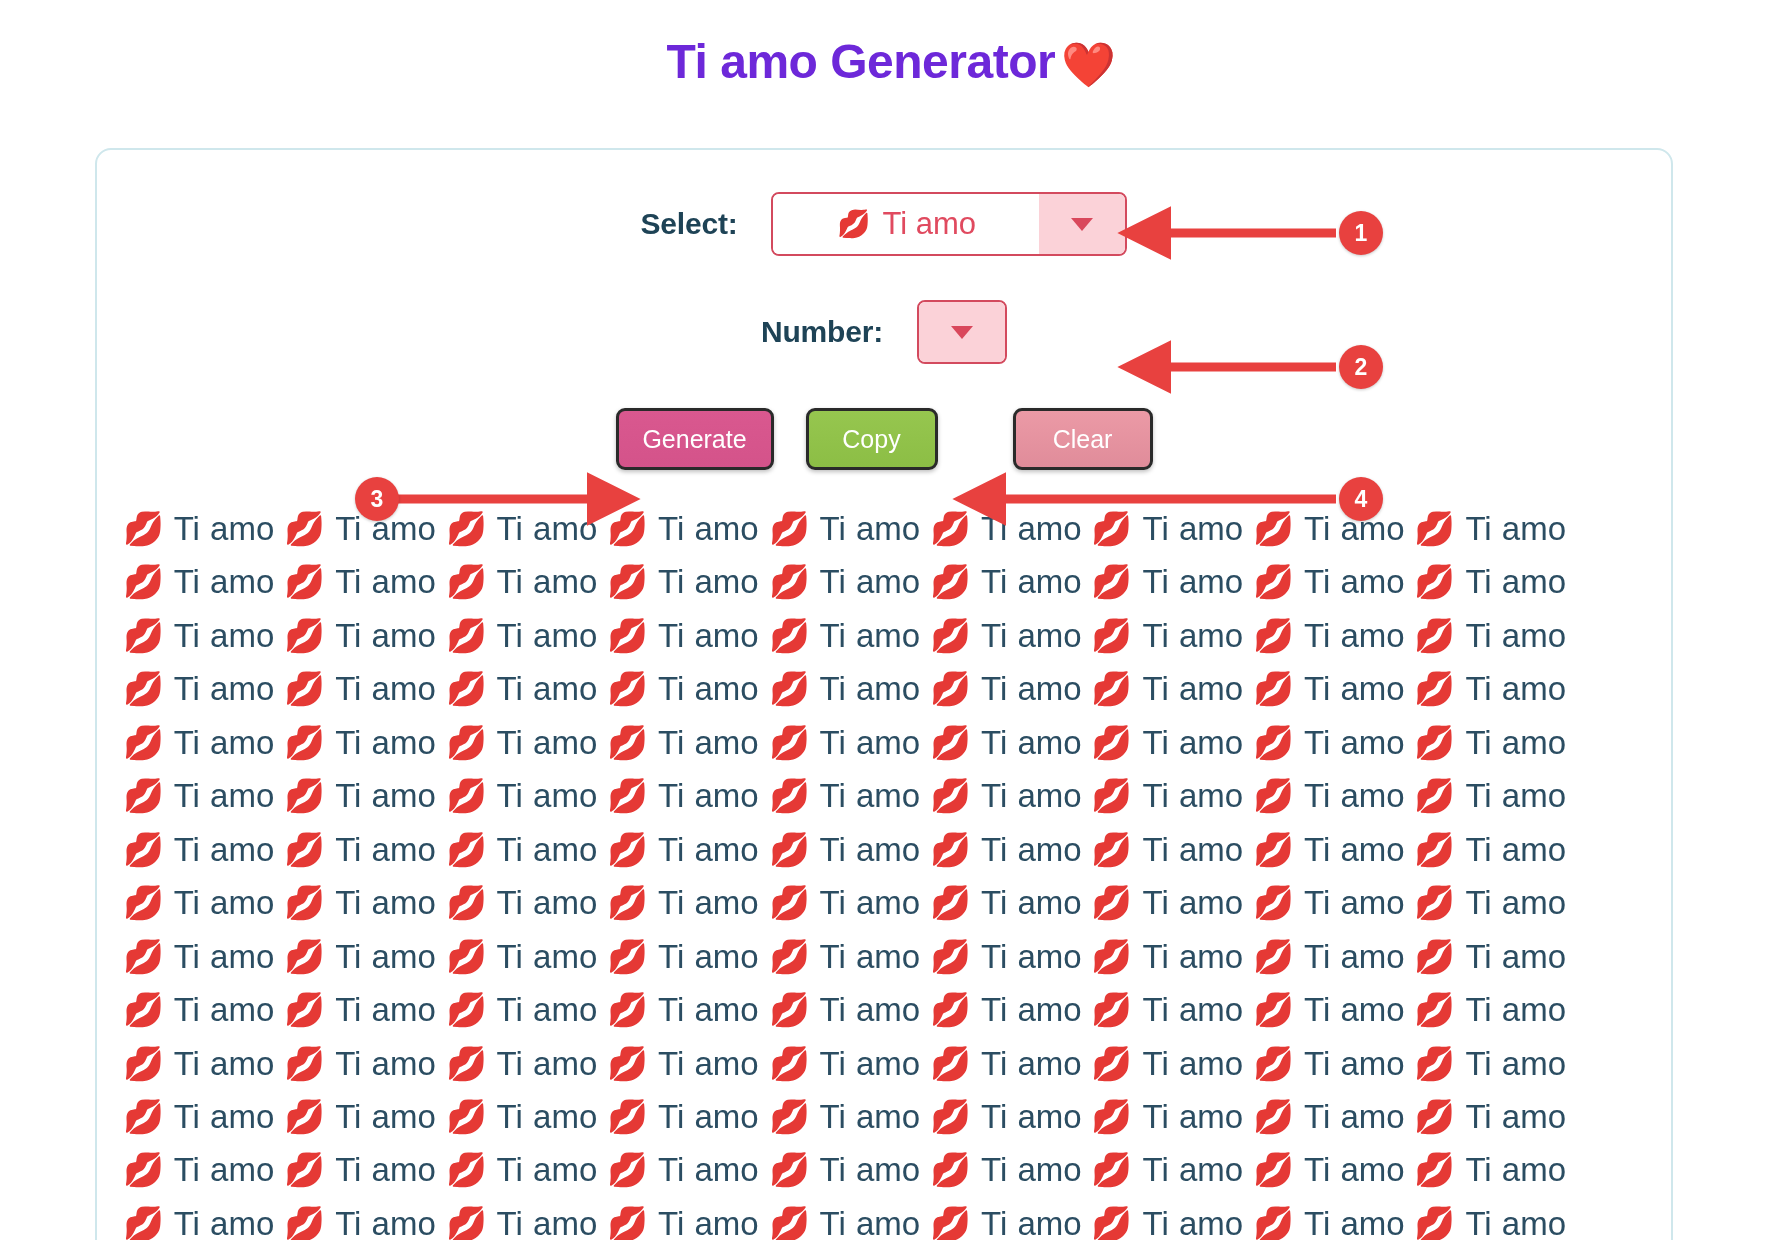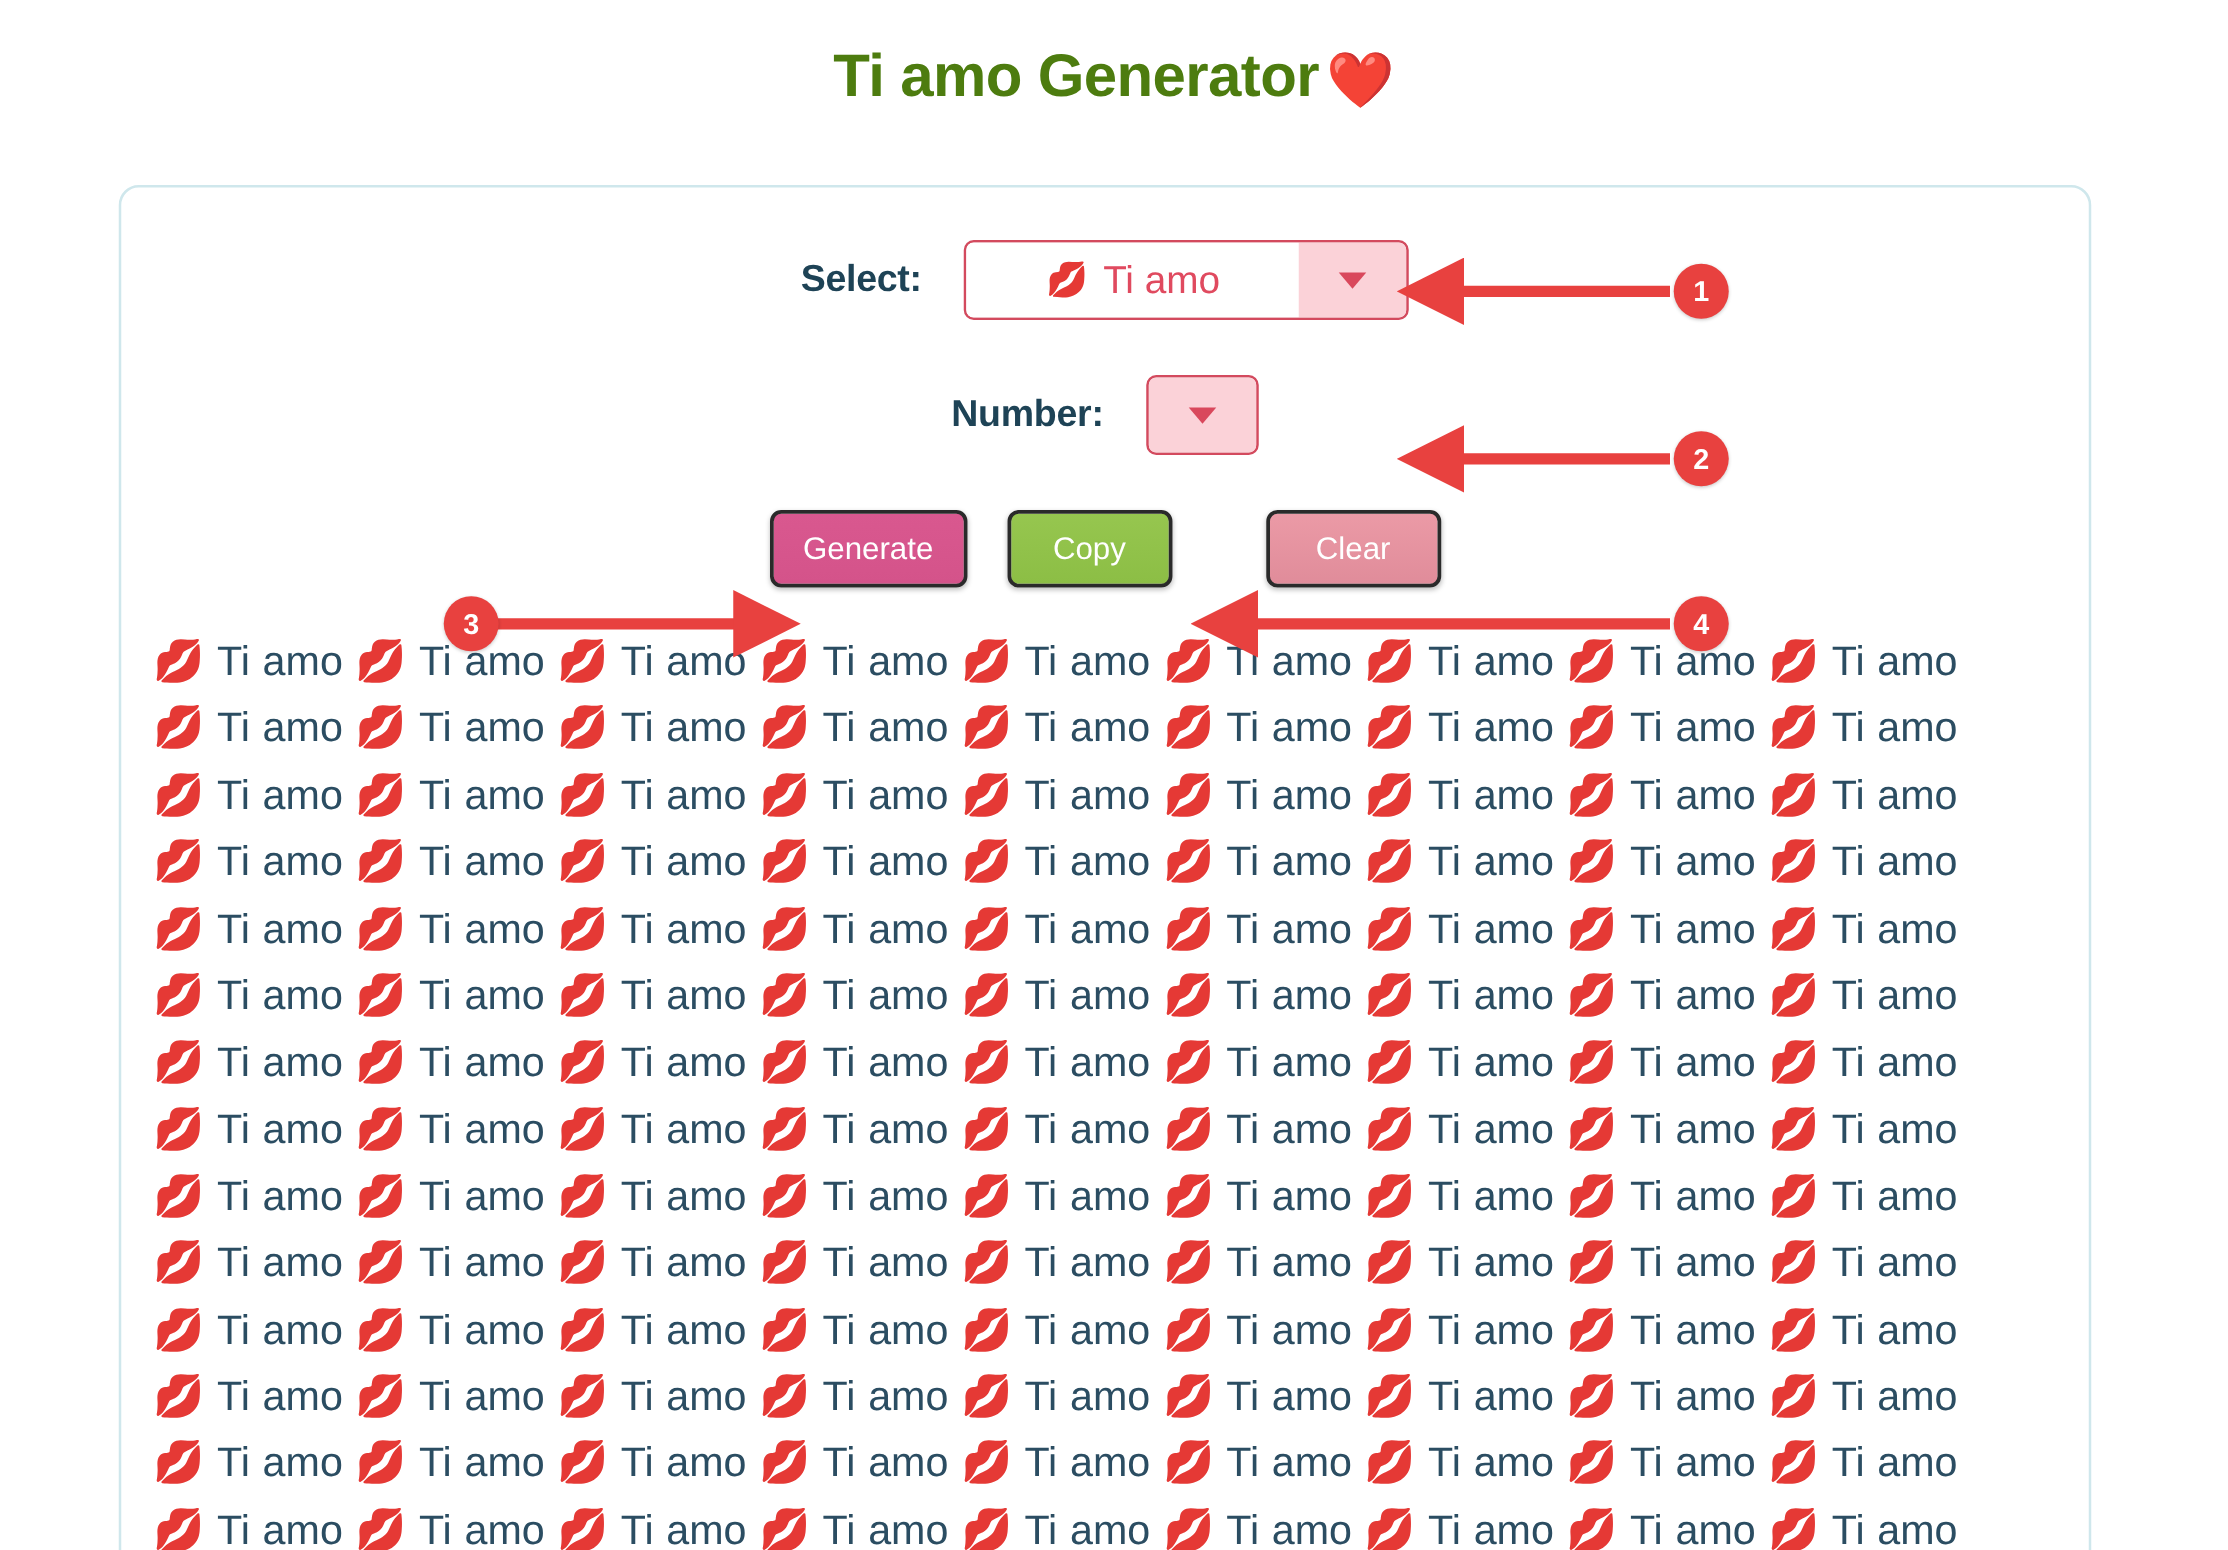--- a/index.html
+++ b/index.html
@@ -13,21 +13,21 @@
     font-family: "Liberation Sans", sans-serif;
     overflow: hidden;
     position: relative;
   }
 
   
   .page-title {
     text-align: center;
     font-size: 48px;
     font-weight: bold;
-    color: #4d7c0f;
+    color: #6d28d9;
     letter-spacing: -0.5px;
     margin: 0;
     padding-top: 26px;
     height: 72px;
     line-height: 72px;
     white-space: nowrap;
   }
   .page-title .heart {
     font-size: 44px;
     vertical-align: -2px;

